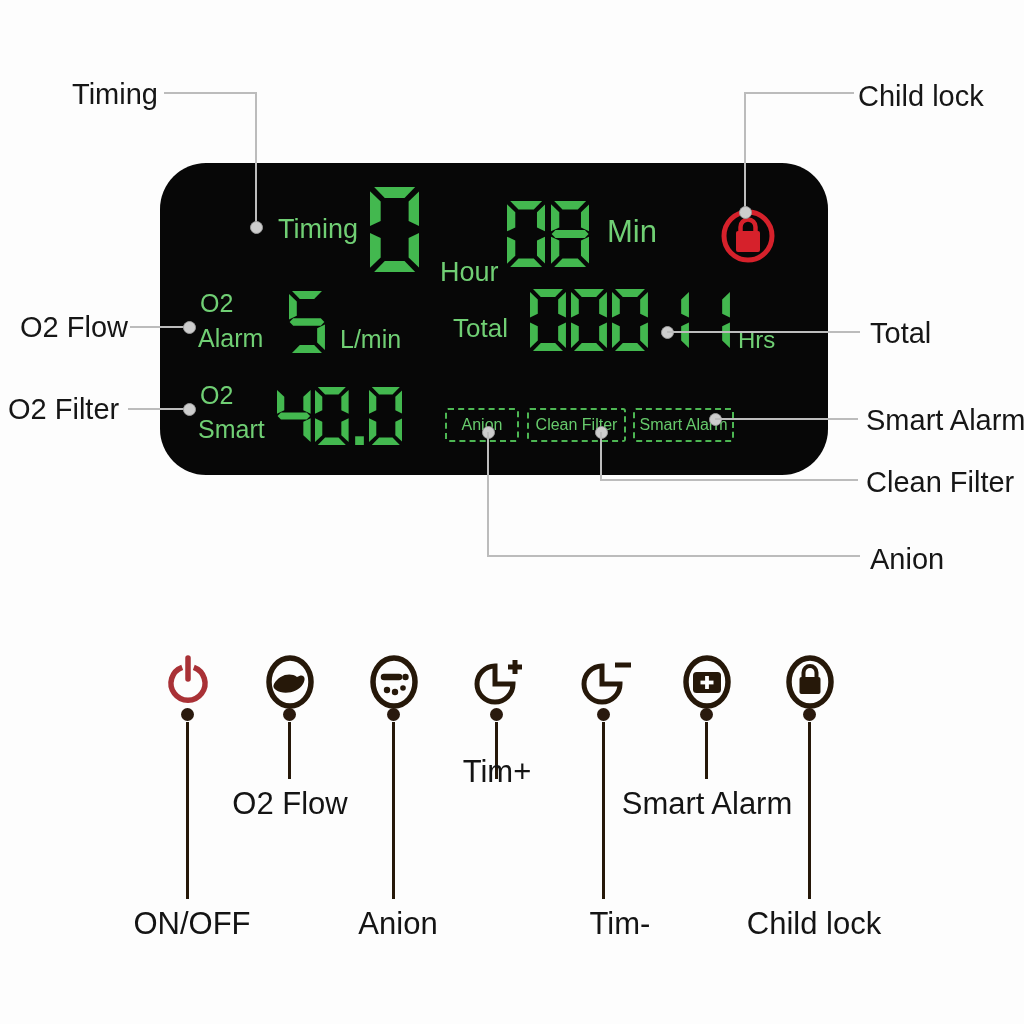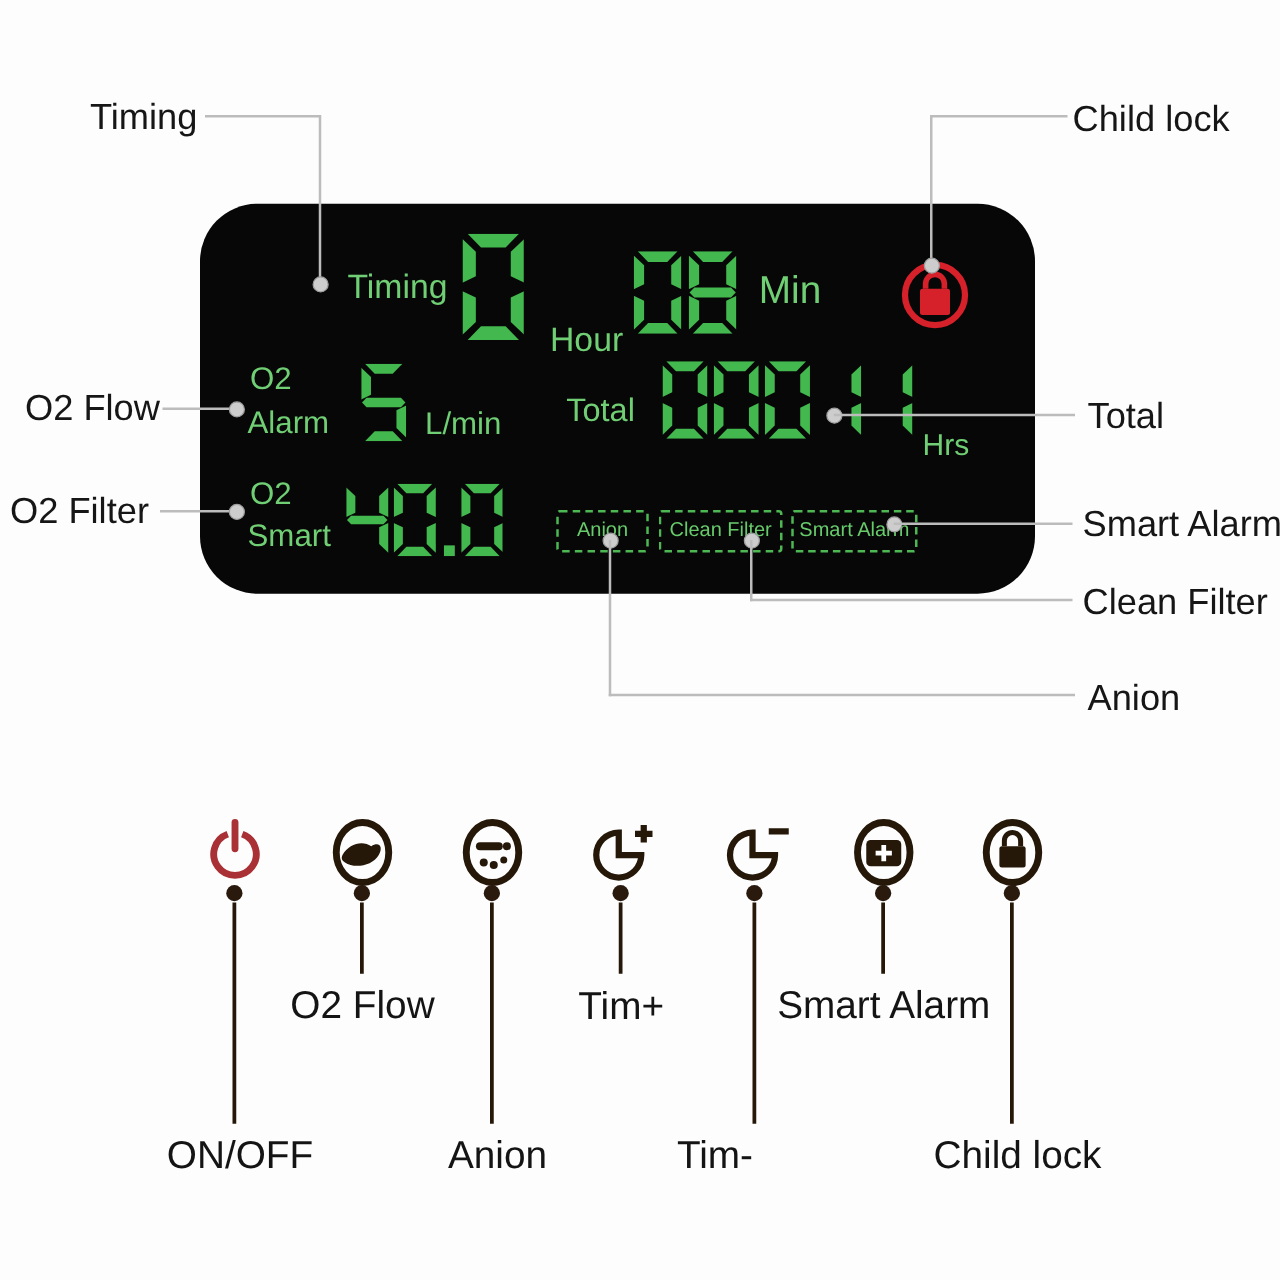--- a/index.html
+++ b/index.html
@@ -107,21 +107,21 @@
         </svg>
         <svg width="35.96" height="62" viewBox="0 0 60 100" preserveAspectRatio="none" style="margin-right:4.96px">
           <polygon points="60,5 60,46 47,40 47,17" fill="#43b84f"></polygon>
           <polygon points="60,54 60,95 47,83 47,60" fill="#43b84f"></polygon>
         </svg>
         <svg width="35.96" height="62" viewBox="0 0 60 100" preserveAspectRatio="none" style="margin-right:4.96px">
           <polygon points="60,5 60,46 47,40 47,17" fill="#43b84f"></polygon>
           <polygon points="60,54 60,95 47,83 47,60" fill="#43b84f"></polygon>
         </svg>
       </div>
-    <span class="glabel" style="left:578px;top:182px;font-size:24px;text-align:right;">Hrs</span>
+    <span class="glabel" style="left:578px;top:165px;font-size:24px;text-align:right;">Hrs</span>
 
     <span class="glabel" style="left:40px;top:220px;font-size:25px;">O2</span>
     <span class="glabel" style="left:38px;top:254px;font-size:25px;">Smart</span>
     <div class="seg" style="left:117px;top:224px;">
         <svg width="33.64" height="58" viewBox="0 0 60 100" preserveAspectRatio="none" style="margin-right:4.64px">
           <polygon points="0,5 13,17 13,40 0,46" fill="#43b84f"></polygon>
           <polygon points="7,44 53,44 59,50 53,56 7,56 1,50" fill="#43b84f"></polygon>
           <polygon points="60,5 60,46 47,40 47,17" fill="#43b84f"></polygon>
           <polygon points="60,54 60,95 47,83 47,60" fill="#43b84f"></polygon>
         </svg>
@@ -241,25 +241,25 @@
   <div class="bdot" style="left:387px;top:708px;"></div>
   <div class="bdot" style="left:490px;top:708px;"></div>
   <div class="bdot" style="left:597px;top:708px;"></div>
   <div class="bdot" style="left:700px;top:708px;"></div>
   <div class="bdot" style="left:803px;top:708px;"></div>
 
   <div class="bline" style="left:288px;top:722px;height:57px;"></div>
   <div class="bline" style="left:495px;top:722px;height:57px;"></div>
   <div class="bline" style="left:705px;top:722px;height:57px;"></div>
   <span class="blabel" style="left:290px;top:788px;">O2 Flow</span>
-  <span class="blabel" style="left:497px;top:789px;">Tim+</span>
+  <span class="blabel" style="left:497px;top:756px;">Tim+</span>
   <span class="blabel" style="left:707px;top:788px;">Smart Alarm</span>
 
   <div class="bline" style="left:186px;top:722px;height:177px;"></div>
   <div class="bline" style="left:392px;top:722px;height:177px;"></div>
   <div class="bline" style="left:602px;top:722px;height:177px;"></div>
   <div class="bline" style="left:808px;top:722px;height:177px;"></div>
   <span class="blabel" style="left:192px;top:908px;">ON/OFF</span>
   <span class="blabel" style="left:398px;top:908px;">Anion</span>
-  <span class="blabel" style="left:572px;top:908px;">Tim-</span>
+  <span class="blabel" style="left:620px;top:908px;">Tim-</span>
   <span class="blabel" style="left:814px;top:908px;">Child lock</span>
 
 </div>
 
 </body></html>

